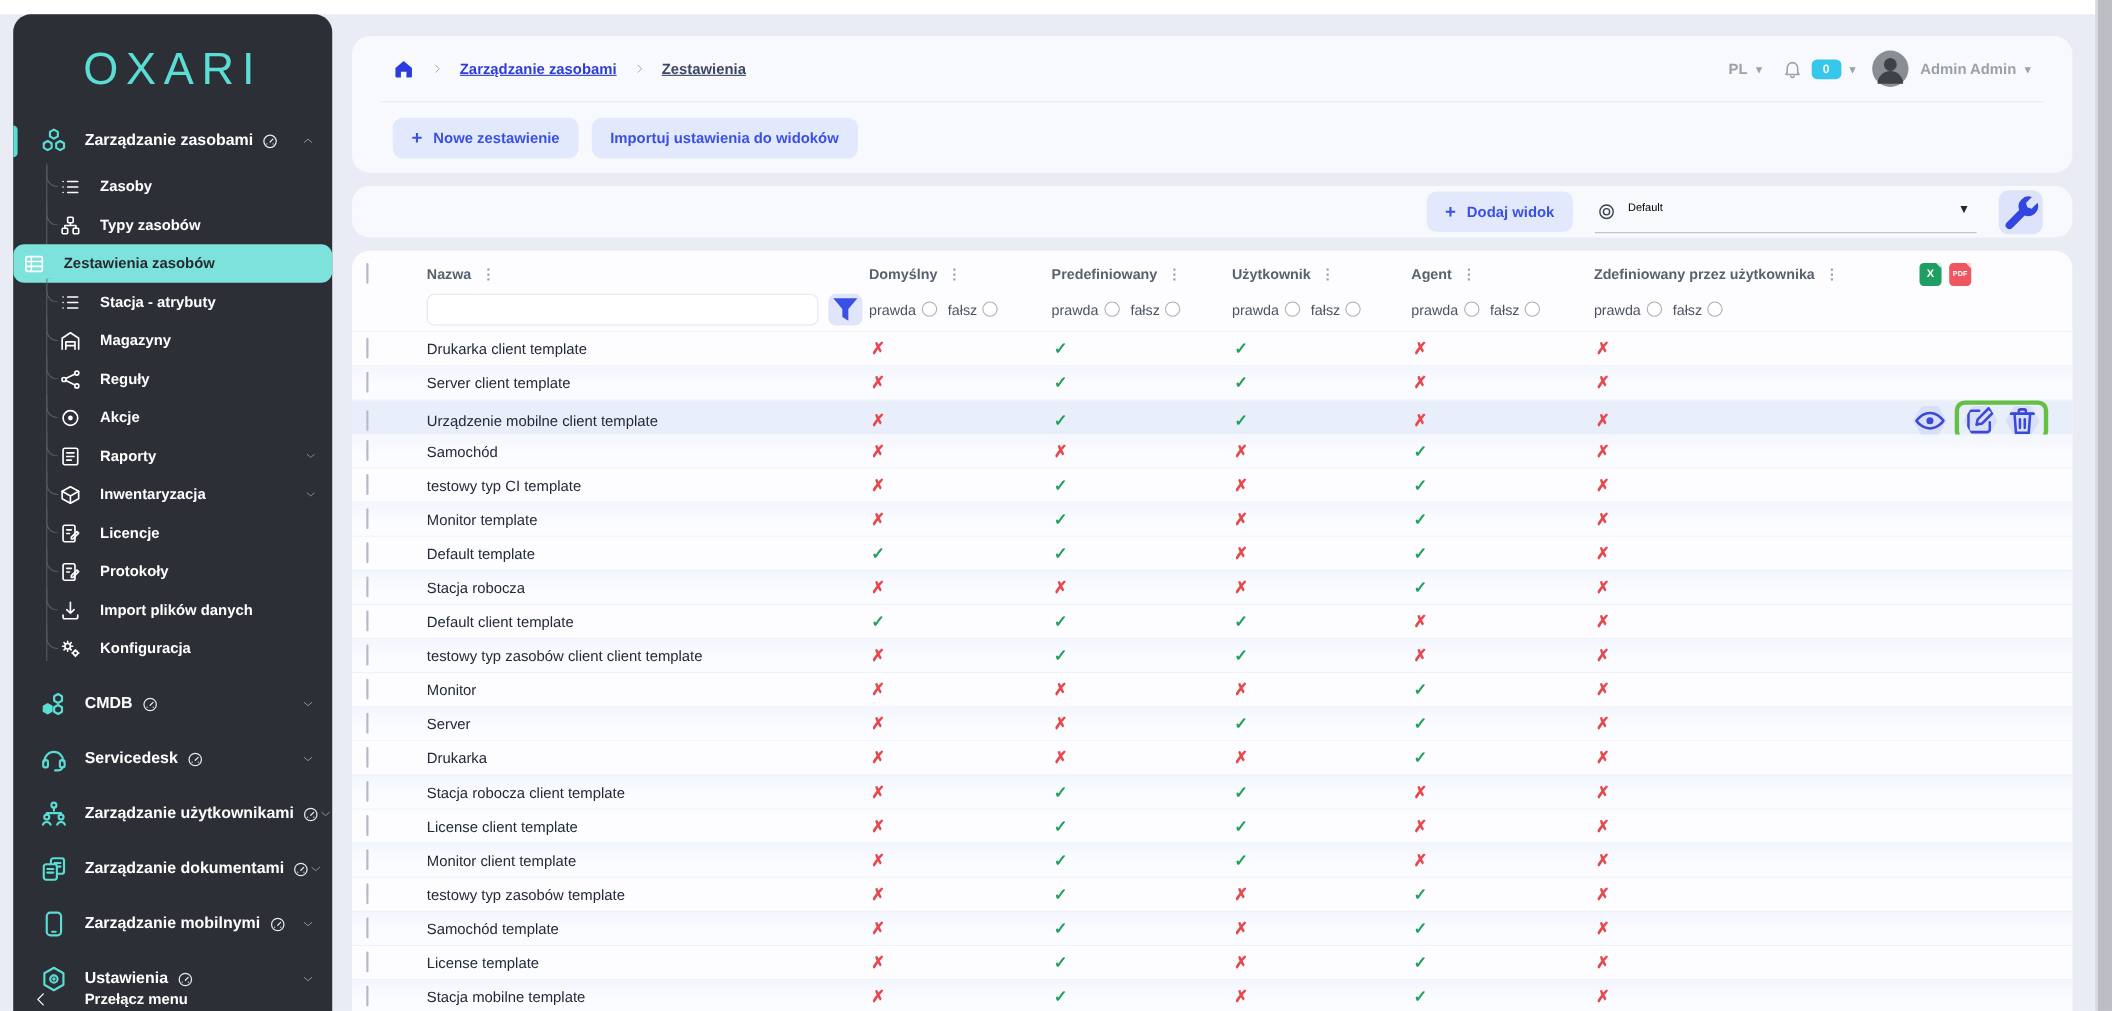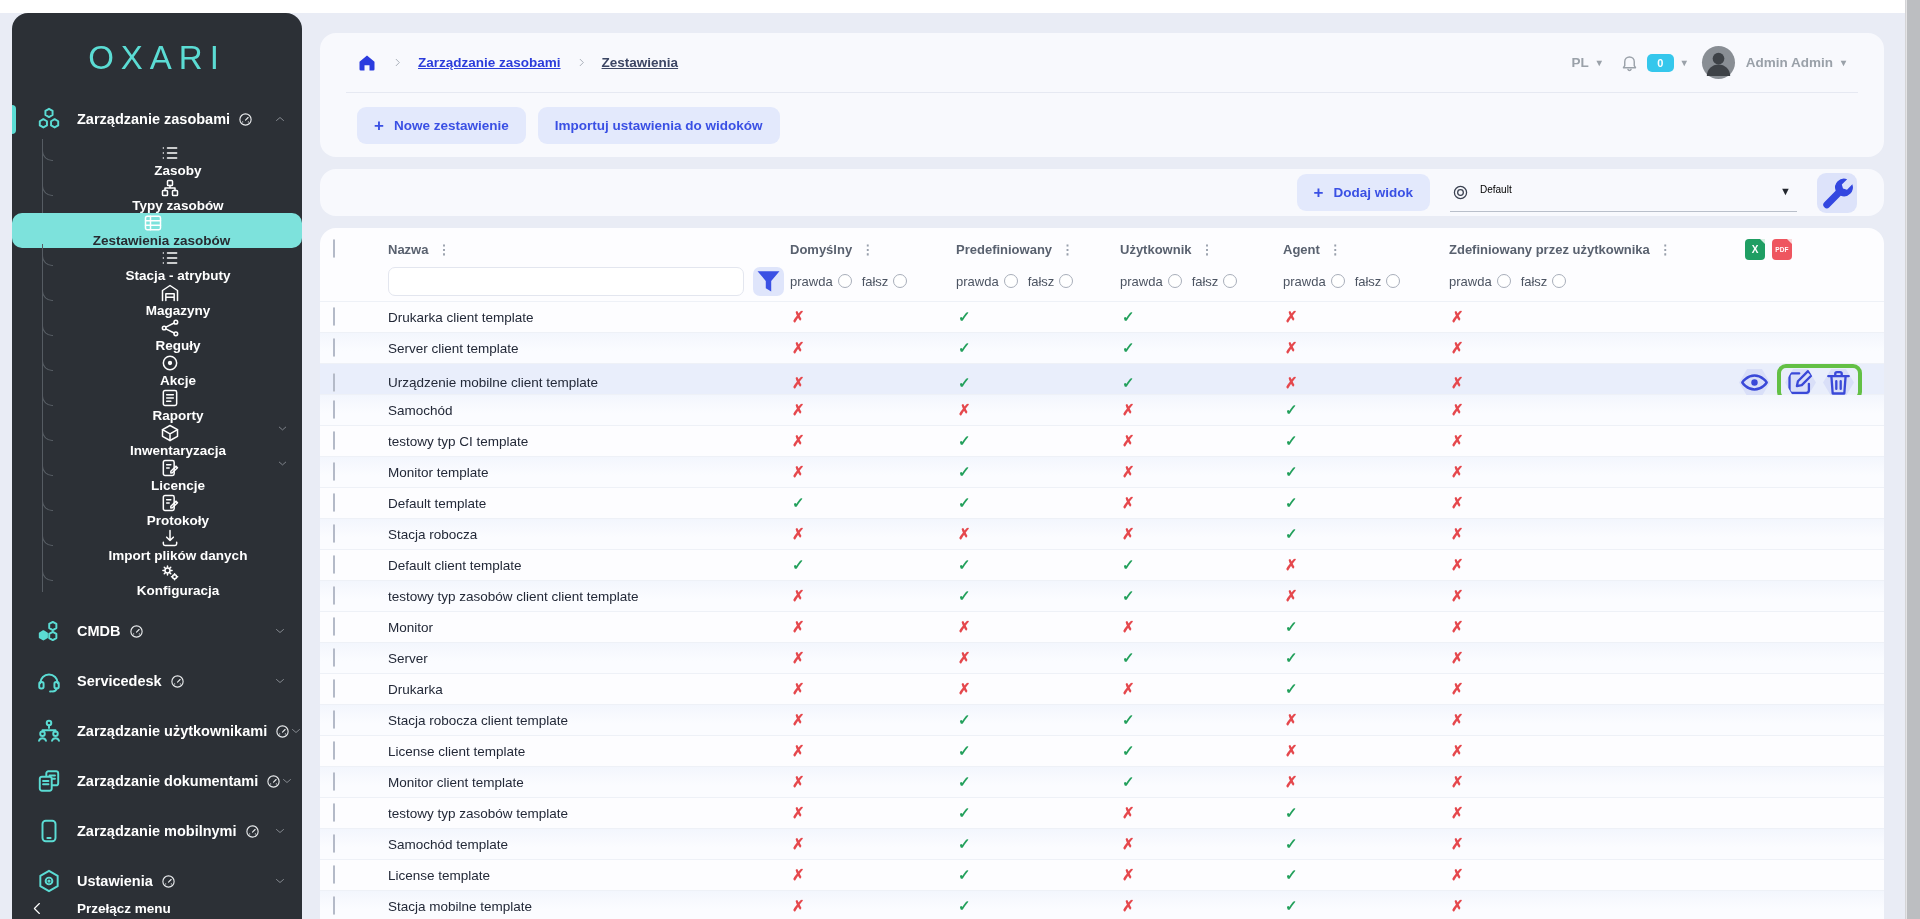--- a/index.html
+++ b/index.html
@@ -15,31 +15,31 @@
   
   .topstrip { position:absolute; top:0; left:0; right:15px; height:13px; background:#ffffff; }
   .page-scrollbar { position:absolute; top:0; right:0; width:15px; height:919px; background:#e4e4e6; border-left:1px solid #d4d4d6; }
   .page-scrollbar .thumb { position:absolute; top:0; left:1px; width:13px; height:100%; background:#bcbec1; }
 
   
   .sidebar {
     position:absolute; left:12px; top:13px; width:290px; height:906px;
     background:#2c3036; border-radius:16px 16px 0 0; overflow:hidden;
   }
-  .logo { text-align:center; padding:26px 0 20px; font-size:33px; letter-spacing:7px; color:#5bdcd4; font-weight:400; }
+  .logo { text-align:center; padding:26px 0 20px; font-size:41px; letter-spacing:7px; color:#5bdcd4; font-weight:400; }
   .section-row { position:relative; display:flex; align-items:center; height:44px; padding:0 16px 0 24px; cursor:pointer; }
   .sections-list .section-row { height:50px; }
   .section-indicator { position:absolute; left:0; top:8px; width:4px; height:29px; background:#5bdcd4; border-radius:0 4px 4px 0; }
   .section-icon { width:26px; height:26px; color:#5bdcd4; margin-right:15px; flex:none; }
   .section-label { color:#fff; font-weight:700; font-size:14.5px; white-space:nowrap; }
   .gauge { width:15px; height:15px; color:#e8eaec; margin-left:8px; flex:none; }
   .chev { margin-left:auto; width:12px; height:12px; color:#8e939a; flex:none; }
   .subitems { position:relative; padding:2px 0 8px; }
   .tree-line { position:absolute; left:30px; top:0; bottom:14px; width:1px; background:#565c63; }
-  .subitem { position:relative; display:flex; align-items:center; height:35px; padding-left:42px; cursor:pointer;flex-direction:column; }
+  .subitem { position:relative; display:flex; align-items:center; height:35px; padding-left:42px; cursor:pointer; }
   .subitem .curve { position:absolute; left:30px; top:-4px; width:11px; height:22px; border-left:1px solid #565c63; border-bottom:1px solid #565c63; border-bottom-left-radius:10px; }
   .subicon { width:20px; height:20px; color:#fff; margin-right:17px; flex:none; }
   .sublabel { color:#fff; font-weight:700; font-size:13.5px; white-space:nowrap; }
   .subitem .chev { margin-right:14px; width:11px; height:11px; }
   .subitem.active { background:#7de2dc; border-radius:10px; padding-left:9px; }
   .subitem.active .sublabel { color:#272b31; }
   .toggle-row { position:absolute; left:0; right:0; top:872px; height:47px; display:flex; align-items:center; padding-left:18px; cursor:pointer; }
   .toggle-row .ticon { width:15px; height:15px; color:#fff; margin-right:32px; }
   .toggle-row .tlabel { color:#fff; font-weight:700; font-size:13.5px; }
 

